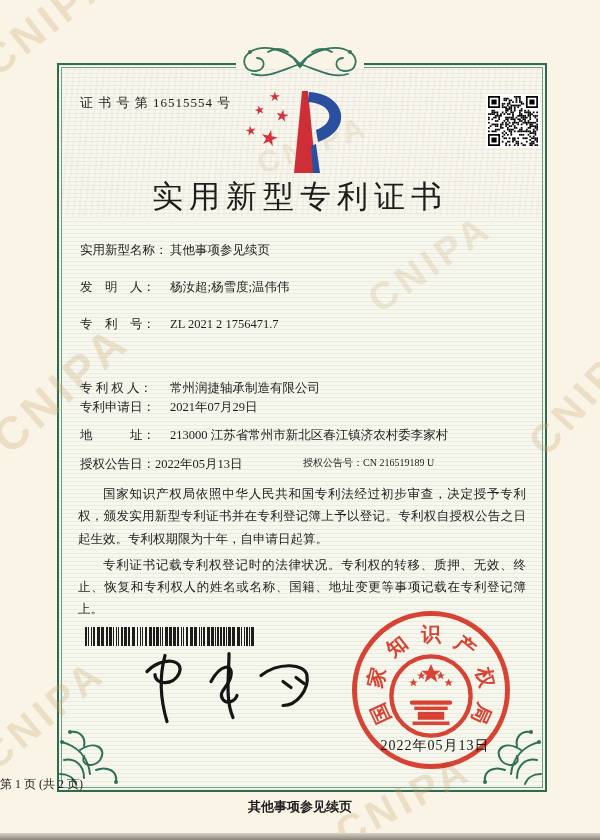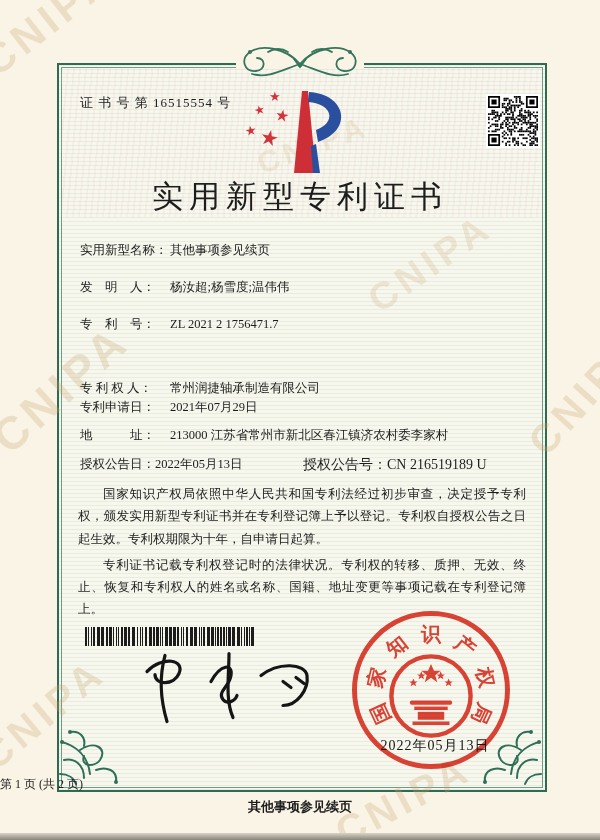--- a/index.html
+++ b/index.html
@@ -31,21 +31,21 @@
   }
   .cert-no{position:absolute;left:80px;top:94px;font-size:13px;letter-spacing:1px;text-align:right;}
   .logo{position:absolute;left:245px;top:88px;width:115px;height:88px;}
   .logo .star{position:absolute;color:#d2333b;line-height:1;}
   .qr{position:absolute;left:486px;top:94px;width:54px;height:54px;background:#fff;padding:2px;box-sizing:border-box;}
   .title{position:absolute;left:0;top:176px;width:100%;text-align:center;
     font-size:31px;font-weight:400;letter-spacing:6px;}
   .row{position:absolute;left:80px;font-size:12.5px;white-space:nowrap;}
   .row .lab{display:inline-block;width:90px;}
   .grant-left{position:absolute;left:80px;top:456px;font-size:12.5px;white-space:nowrap;}
-  .grant-right{position:absolute;left:303px;top:456px;font-size:14px;white-space:nowrap;font-family:Liberation Serif, serif;}
+  .grant-right{position:absolute;left:303px;top:456px;font-size:10px;white-space:nowrap;font-family:Liberation Serif, serif;}
   .body-text{position:absolute;left:78px;top:483px;width:448px;font-size:12.5px;
     line-height:1.78;text-align:justify;}
   .body-text p{margin:0 0 4px 0;text-indent:2em;}
   .barcode{position:absolute;left:85px;top:627px;width:170px;height:19px;}
   .signer{position:absolute;left:85px;top:670px;font-family:"Liberation Sans","DejaVu Sans",sans-serif;
     font-size:15px;font-weight:600;line-height:27px;color:#222;}
   .signature{position:absolute;left:133px;top:640px;}
   .seal{position:absolute;left:352px;top:611px;width:158px;height:158px;opacity:.93;mix-blend-mode:multiply;}
   .seal-ring{position:absolute;inset:0;border:5px solid #e0382a;border-radius:50%;}
   .seal-char{

